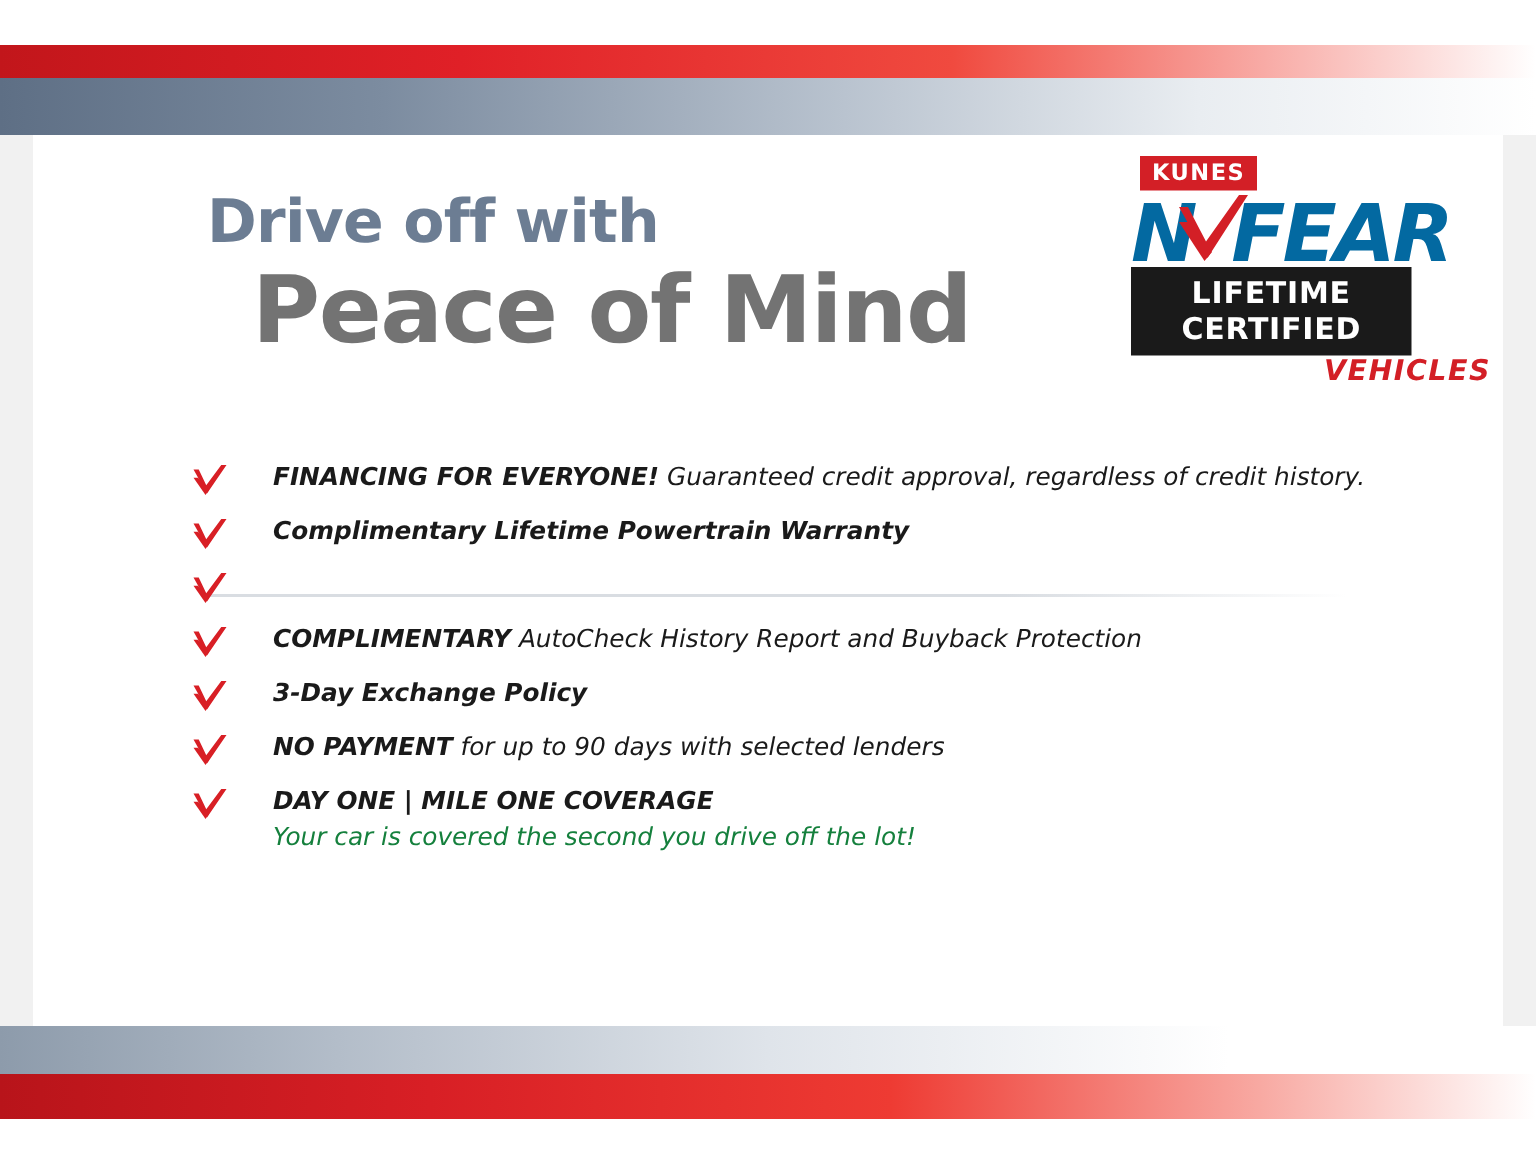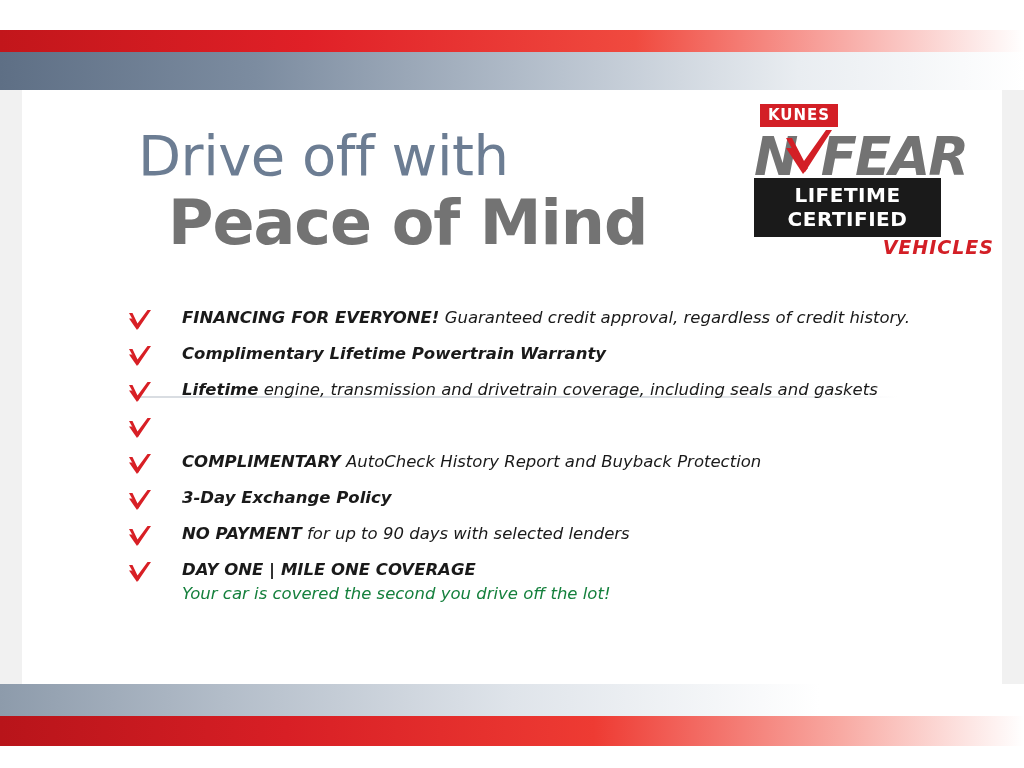--- a/index.html
+++ b/index.html
@@ -61,22 +61,22 @@
   }
 
   
   .headline {
     position: absolute;
     left: 138px;
     top: 128px;
     line-height: 1;
   }
   .headline .line1 {
-    font-size: 56px;
-    font-weight: normal;
+    font-size: 40px;
+    font-weight: bold;
     color: #6c7d93;
     letter-spacing: -0.5px;
     display: block;
     font-family: "DejaVu Sans", sans-serif;
   }
   .headline .line2 {
     font-size: 62px;
     font-weight: bold;
     color: #737373;
     letter-spacing: -1px;
@@ -110,21 +110,21 @@
     letter-spacing: 1px;
     padding: 2px 8px 3px 8px;
     font-family: "DejaVu Sans", sans-serif;
   }
   .logo-nofear {
     position: absolute;
     left: 0; top: 22px;
     font-size: 53px;
     font-weight: bold;
     font-style: italic;
-    color: #737373;
+    color: #0369a1;
     letter-spacing: -2px;
     font-family: "DejaVu Sans", sans-serif;
     white-space: nowrap;
   }
   .logo-check {
     position: absolute;
     left: 28px;
     top: 24px;
     width: 54px;
     height: 52px;
@@ -238,29 +238,20 @@
     <div class="benefit">
       <svg class="tick" viewBox="0 0 24 22">
         <path d="M1 4 L10 20 L23 1 L19.5 1 L9.5 14.5 L4.5 4 Z" fill="#d81f25"></path>
         <path d="M1 9.5 L9 21 L11.5 17.5 L4 9.5 Z" fill="#d81f25"></path>
       </svg>
       <div class="text">
         <b>Complimentary Lifetime Powertrain Warranty</b><span></span>
       </div>
     </div>
 
-    <div class="benefit">
-      <svg class="tick" viewBox="0 0 24 22">
-        <path d="M1 4 L10 20 L23 1 L19.5 1 L9.5 14.5 L4.5 4 Z" fill="#d81f25"></path>
-        <path d="M1 9.5 L9 21 L11.5 17.5 L4 9.5 Z" fill="#d81f25"></path>
-      </svg>
-      <div class="text">
-        <b>Lifetime</b><span> engine, transmission and drivetrain coverage, including seals and gaskets</span>
-      </div>
-    </div>
 
     <div class="benefit">
       <svg class="tick" viewBox="0 0 24 22">
         <path d="M1 4 L10 20 L23 1 L19.5 1 L9.5 14.5 L4.5 4 Z" fill="#d81f25"></path>
         <path d="M1 9.5 L9 21 L11.5 17.5 L4 9.5 Z" fill="#d81f25"></path>
       </svg>
     </div>
 
 
     <div class="benefit">

